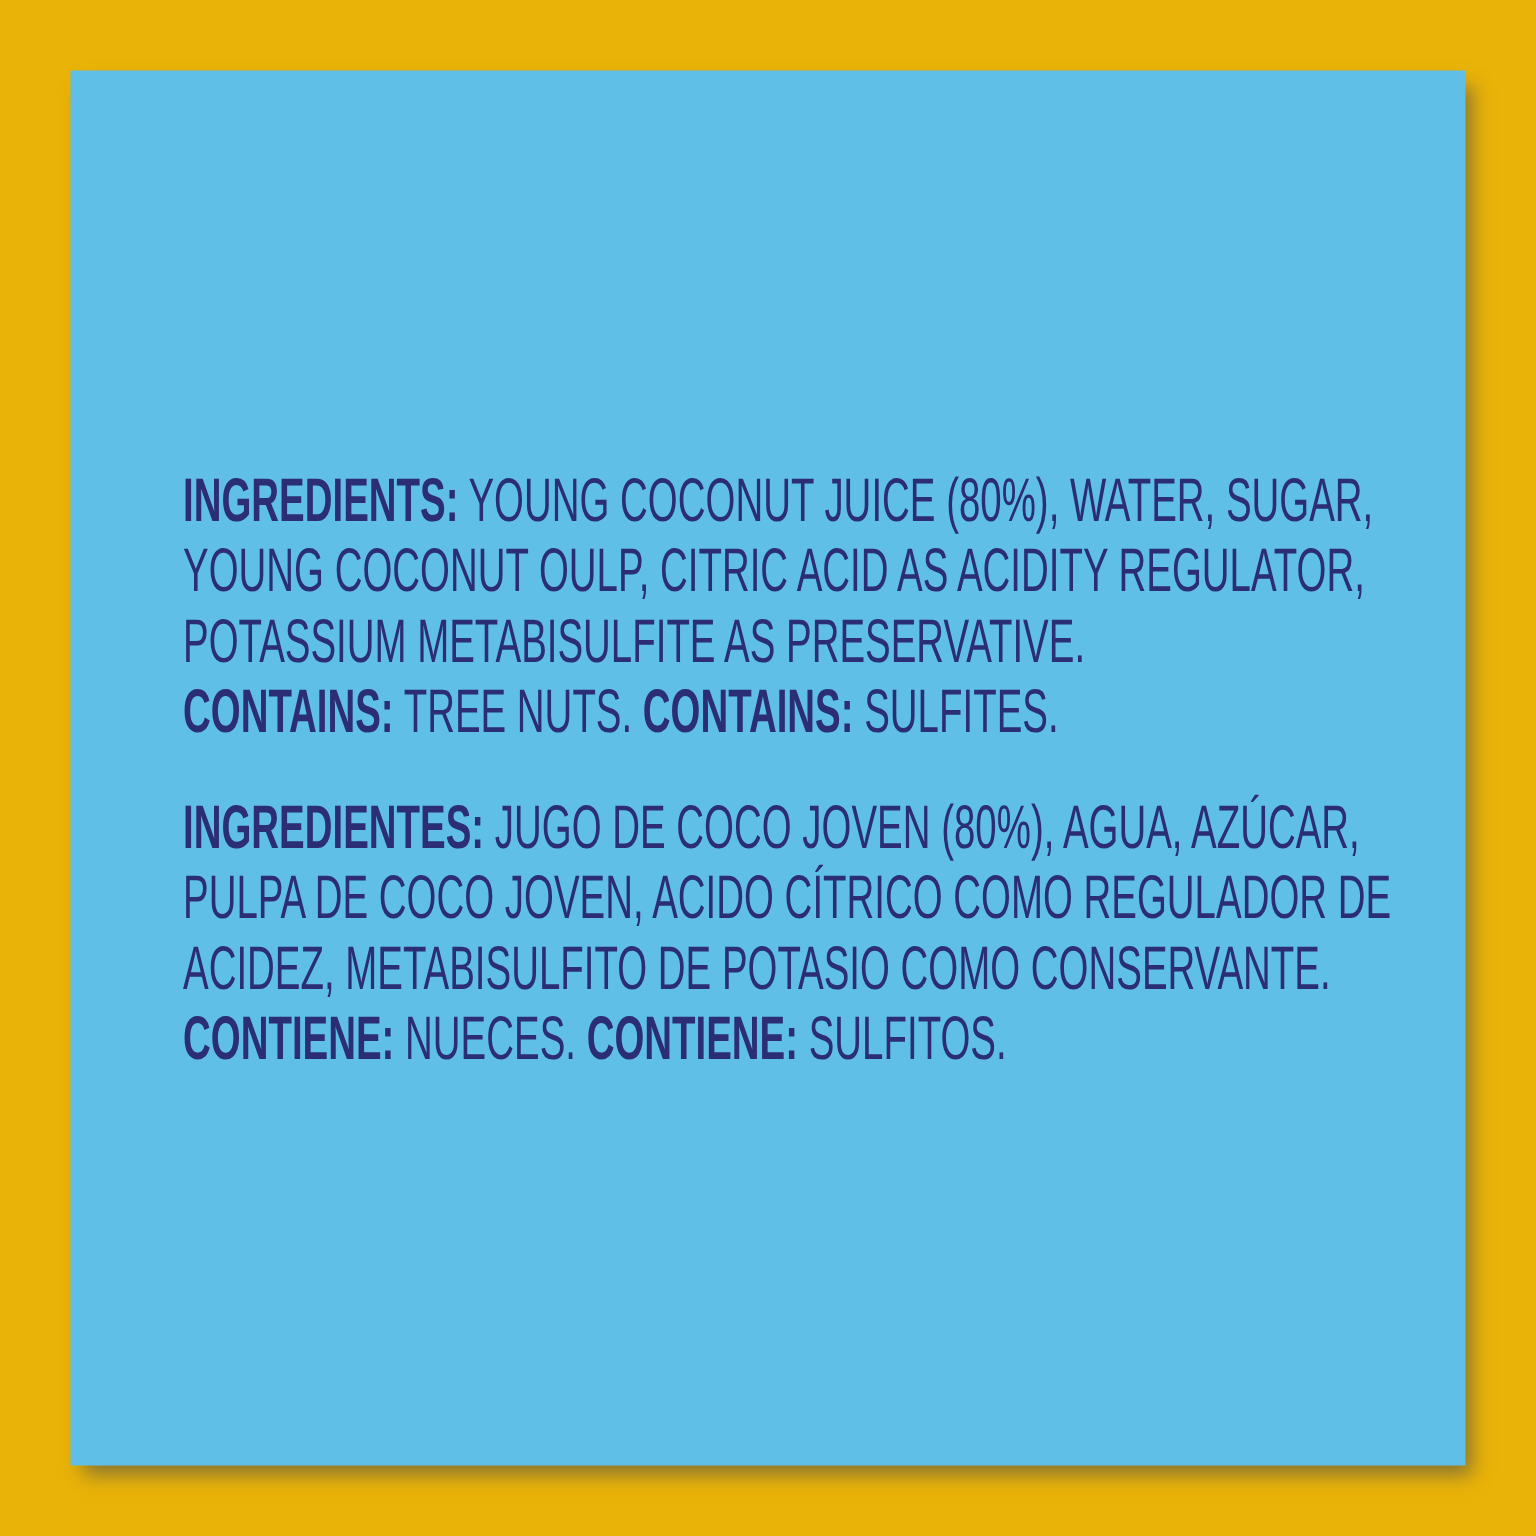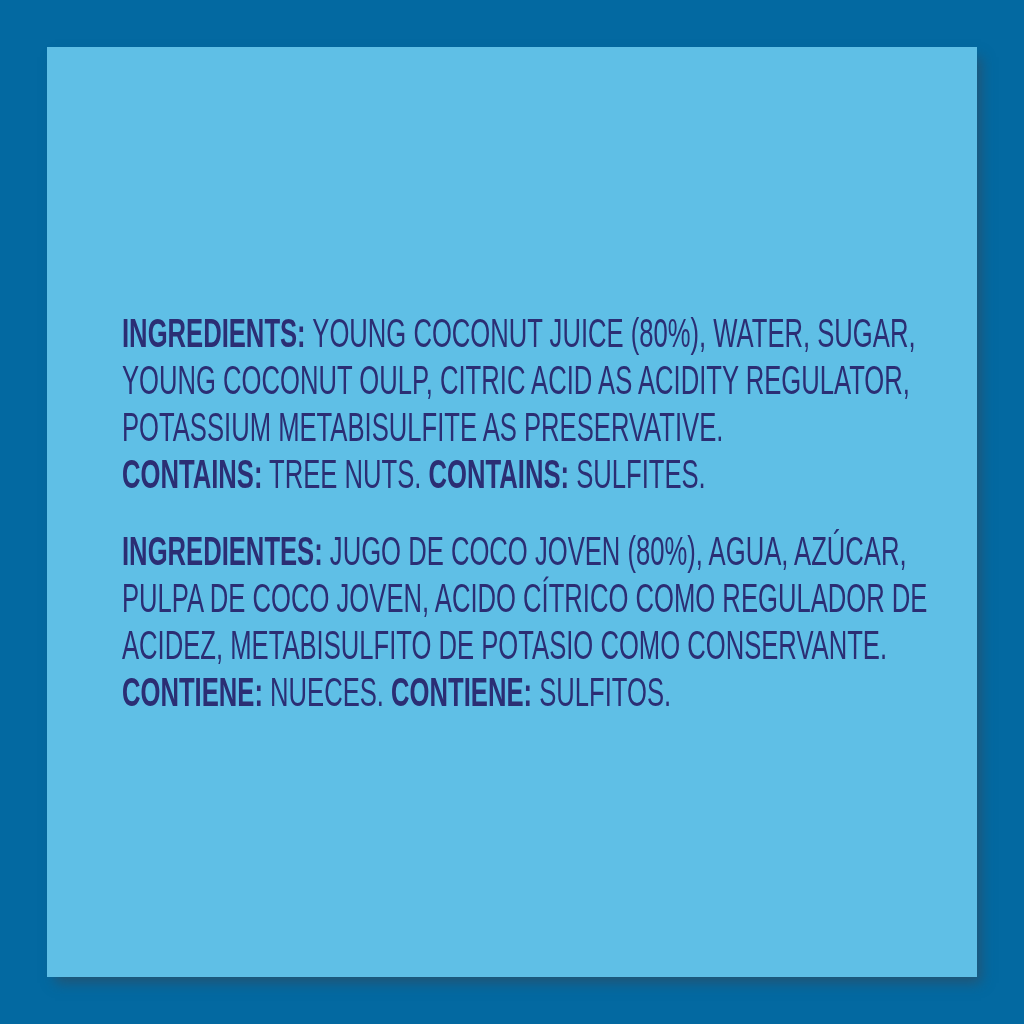--- a/index.html
+++ b/index.html
@@ -8,21 +8,21 @@
     background: #ffffff;
     width: 1024px;
     height: 1024px;
     overflow: hidden;
     font-family: "Liberation Sans", sans-serif;
   }
   .canvas {
     position: relative;
     width: 1024px;
     height: 1024px;
-    background: #0369a1;
+    background: #eab308;
     text-decoration: underline;
   }
   .label-panel {
     position: absolute;
     left: 47px;
     top: 47px;
     width: 930px;
     height: 930px;
     background: #5fbfe6;
     box-shadow: 6px 8px 12px -2px rgba(60, 70, 80, 0.55);

